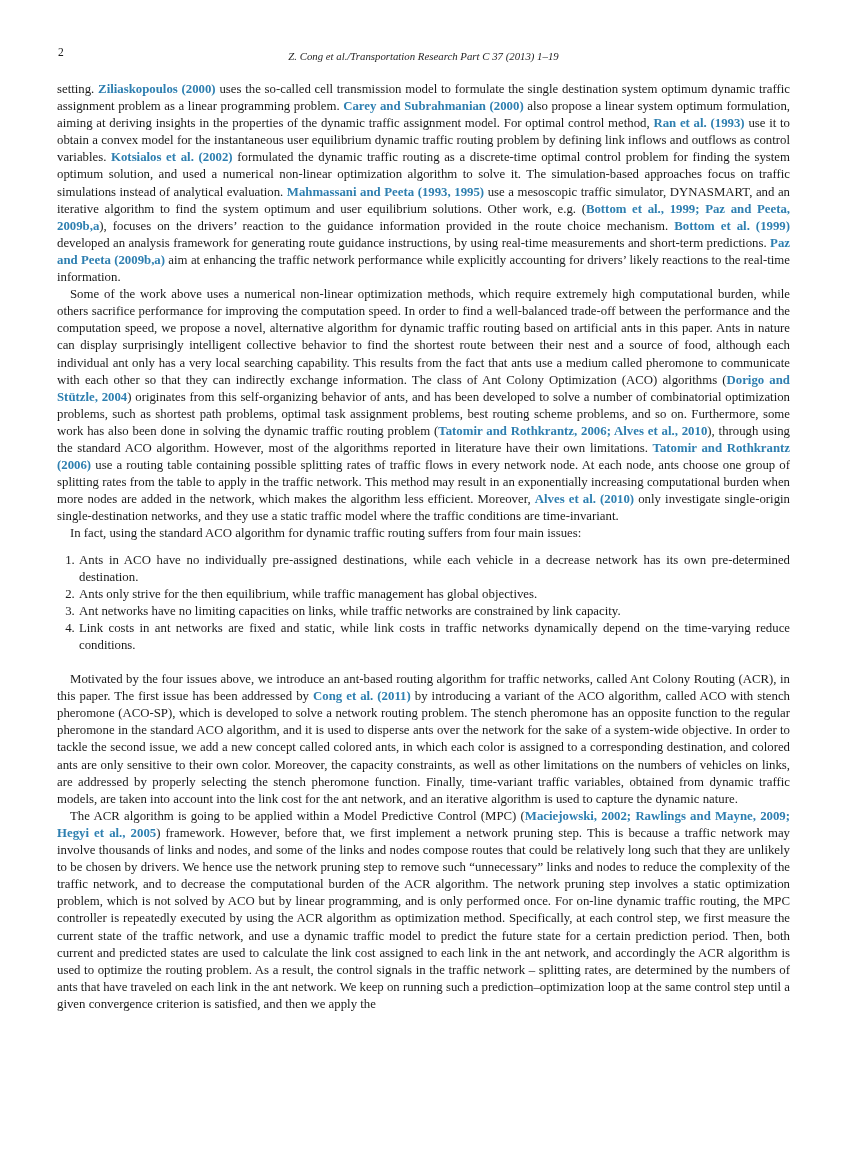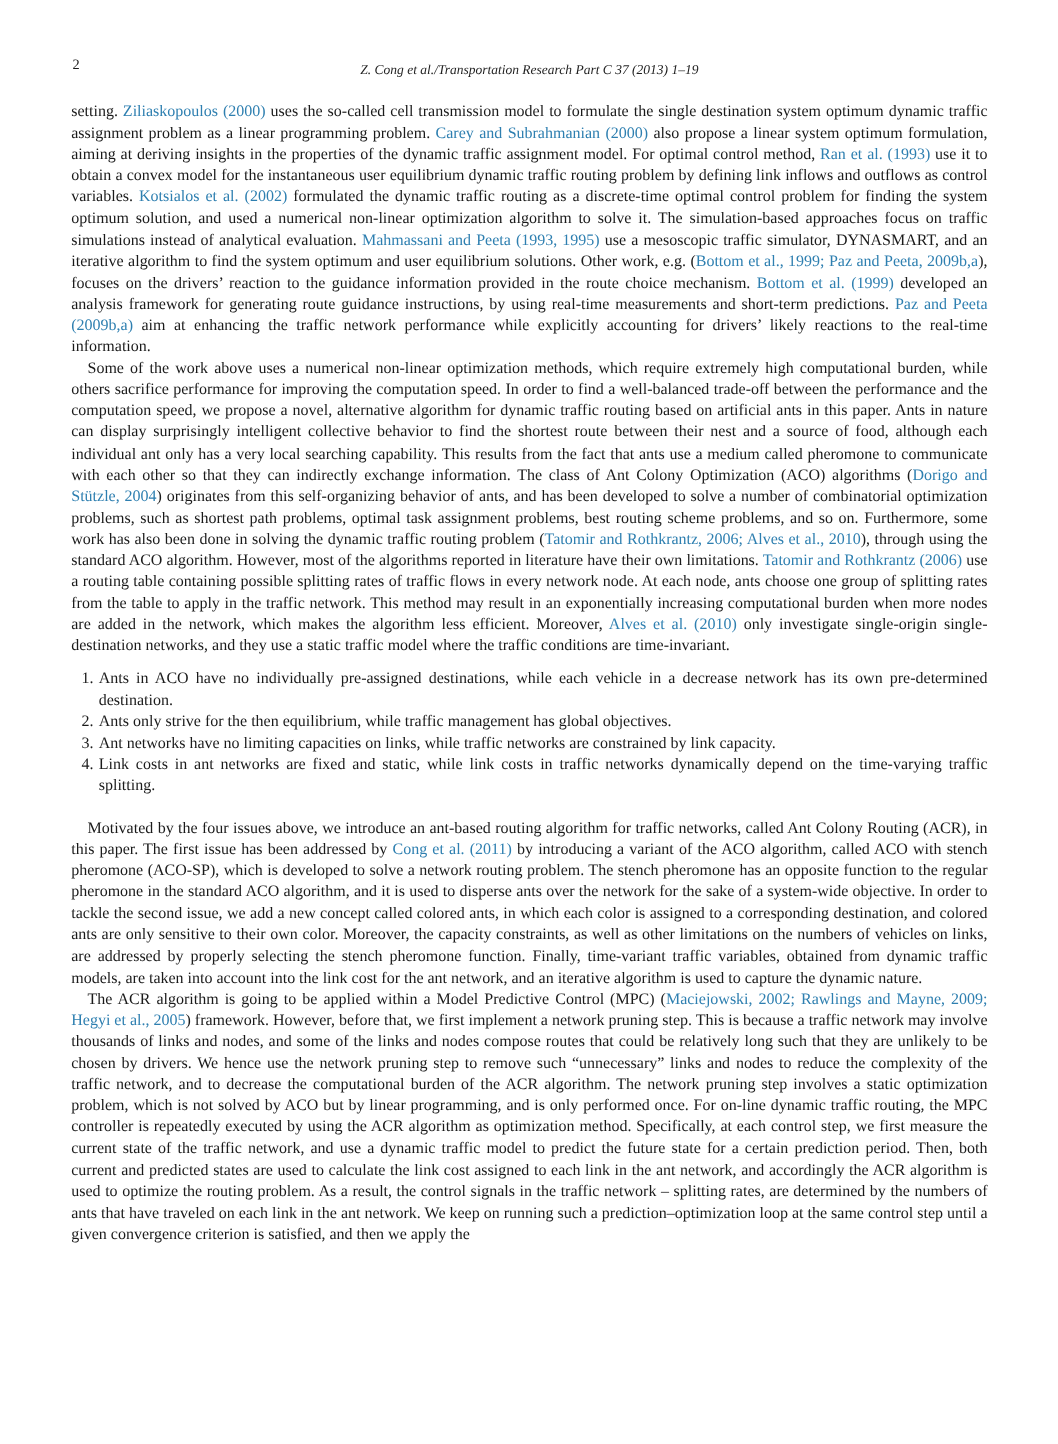--- a/index.html
+++ b/index.html
@@ -43,43 +43,45 @@
   ol.issues li {
     text-align: justify;
     font-size: 12.8px;
     line-height: 17.1px;
     padding-left: 1px;
   }
   .cite {
     color: var(--link-color, #2e7fb0);
     text-decoration: none;
     cursor: pointer;
+    font-weight: bold;
   }
 </style>
 </head>
 <body>
 
 <div class="page">
 
   <header class="running-head">
     <span class="pagenum">2</span>
     <span class="journal">Z. Cong et al./Transportation Research Part C 37 (2013) 1–19</span>
   </header>
 
   <main>
     <p class="noindent">setting. <a class="cite">Ziliaskopoulos (2000)</a> uses the so-called cell transmission model to formulate the single destination system optimum dynamic traffic assignment problem as a linear programming problem. <a class="cite">Carey and Subrahmanian (2000)</a> also propose a linear system optimum formulation, aiming at deriving insights in the properties of the dynamic traffic assignment model. For optimal control method, <a class="cite">Ran et al. (1993)</a> use it to obtain a convex model for the instantaneous user equilibrium dynamic traffic routing problem by defining link inflows and outflows as control variables. <a class="cite">Kotsialos et al. (2002)</a> formulated the dynamic traffic routing as a discrete-time optimal control problem for finding the system optimum solution, and used a numerical non-linear optimization algorithm to solve it. The simulation-based approaches focus on traffic simulations instead of analytical evaluation. <a class="cite">Mahmassani and Peeta (1993, 1995)</a> use a mesoscopic traffic simulator, DYNASMART, and an iterative algorithm to find the system optimum and user equilibrium solutions. Other work, e.g. (<a class="cite">Bottom et al., 1999; Paz and Peeta, 2009b,a</a>), focuses on the drivers’ reaction to the guidance information provided in the route choice mechanism. <a class="cite">Bottom et al. (1999)</a> developed an analysis framework for generating route guidance instructions, by using real-time measurements and short-term predictions. <a class="cite">Paz and Peeta (2009b,a)</a> aim at enhancing the traffic network performance while explicitly accounting for drivers’ likely reactions to the real-time information.</p>
 
     <p class="indent">Some of the work above uses a numerical non-linear optimization methods, which require extremely high computational burden, while others sacrifice performance for improving the computation speed. In order to find a well-balanced trade-off between the performance and the computation speed, we propose a novel, alternative algorithm for dynamic traffic routing based on artificial ants in this paper. Ants in nature can display surprisingly intelligent collective behavior to find the shortest route between their nest and a source of food, although each individual ant only has a very local searching capability. This results from the fact that ants use a medium called pheromone to communicate with each other so that they can indirectly exchange information. The class of Ant Colony Optimization (ACO) algorithms (<a class="cite">Dorigo and Stützle, 2004</a>) originates from this self-organizing behavior of ants, and has been developed to solve a number of combinatorial optimization problems, such as shortest path problems, optimal task assignment problems, best routing scheme problems, and so on. Furthermore, some work has also been done in solving the dynamic traffic routing problem (<a class="cite">Tatomir and Rothkrantz, 2006; Alves et al., 2010</a>), through using the standard ACO algorithm. However, most of the algorithms reported in literature have their own limitations. <a class="cite">Tatomir and Rothkrantz (2006)</a> use a routing table containing possible splitting rates of traffic flows in every network node. At each node, ants choose one group of splitting rates from the table to apply in the traffic network. This method may result in an exponentially increasing computational burden when more nodes are added in the network, which makes the algorithm less efficient. Moreover, <a class="cite">Alves et al. (2010)</a> only investigate single-origin single-destination networks, and they use a static traffic model where the traffic conditions are time-invariant.</p>
 
+    <p class="indent">In fact, using the standard ACO algorithm for dynamic traffic routing suffers from four main issues:</p>
 
     <ol class="issues">
       <li>Ants in ACO have no individually pre-assigned destinations, while each vehicle in a decrease network has its own pre-determined destination.</li>
       <li>Ants only strive for the then equilibrium, while traffic management has global objectives.</li>
       <li>Ant networks have no limiting capacities on links, while traffic networks are constrained by link capacity.</li>
-      <li>Link costs in ant networks are fixed and static, while link costs in traffic networks dynamically depend on the time-varying traffic splitting.</li>
+      <li>Link costs in ant networks are fixed and static, while link costs in traffic networks dynamically depend on the time-varying reduce conditions.</li>
     </ol>
 
     <p class="indent">Motivated by the four issues above, we introduce an ant-based routing algorithm for traffic networks, called Ant Colony Routing (ACR), in this paper. The first issue has been addressed by <a class="cite">Cong et al. (2011)</a> by introducing a variant of the ACO algorithm, called ACO with stench pheromone (ACO-SP), which is developed to solve a network routing problem. The stench pheromone has an opposite function to the regular pheromone in the standard ACO algorithm, and it is used to disperse ants over the network for the sake of a system-wide objective. In order to tackle the second issue, we add a new concept called colored ants, in which each color is assigned to a corresponding destination, and colored ants are only sensitive to their own color. Moreover, the capacity constraints, as well as other limitations on the numbers of vehicles on links, are addressed by properly selecting the stench pheromone function. Finally, time-variant traffic variables, obtained from dynamic traffic models, are taken into account into the link cost for the ant network, and an iterative algorithm is used to capture the dynamic nature.</p>
 
     <p class="indent">The ACR algorithm is going to be applied within a Model Predictive Control (MPC) (<a class="cite">Maciejowski, 2002; Rawlings and Mayne, 2009; Hegyi et al., 2005</a>) framework. However, before that, we first implement a network pruning step. This is because a traffic network may involve thousands of links and nodes, and some of the links and nodes compose routes that could be relatively long such that they are unlikely to be chosen by drivers. We hence use the network pruning step to remove such “unnecessary” links and nodes to reduce the complexity of the traffic network, and to decrease the computational burden of the ACR algorithm. The network pruning step involves a static optimization problem, which is not solved by ACO but by linear programming, and is only performed once. For on-line dynamic traffic routing, the MPC controller is repeatedly executed by using the ACR algorithm as optimization method. Specifically, at each control step, we first measure the current state of the traffic network, and use a dynamic traffic model to predict the future state for a certain prediction period. Then, both current and predicted states are used to calculate the link cost assigned to each link in the ant network, and accordingly the ACR algorithm is used to optimize the routing problem. As a result, the control signals in the traffic network – splitting rates, are determined by the numbers of ants that have traveled on each link in the ant network. We keep on running such a prediction–optimization loop at the same control step until a given convergence criterion is satisfied, and then we apply the</p>
   </main>
 
 </div>
 
 </body></html>

